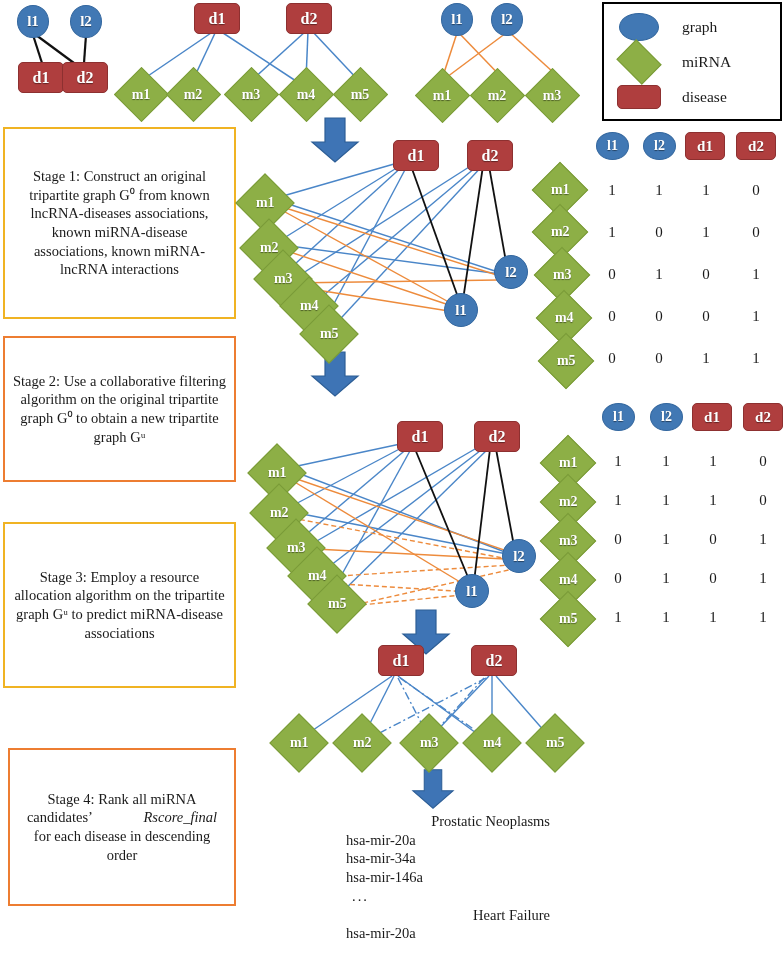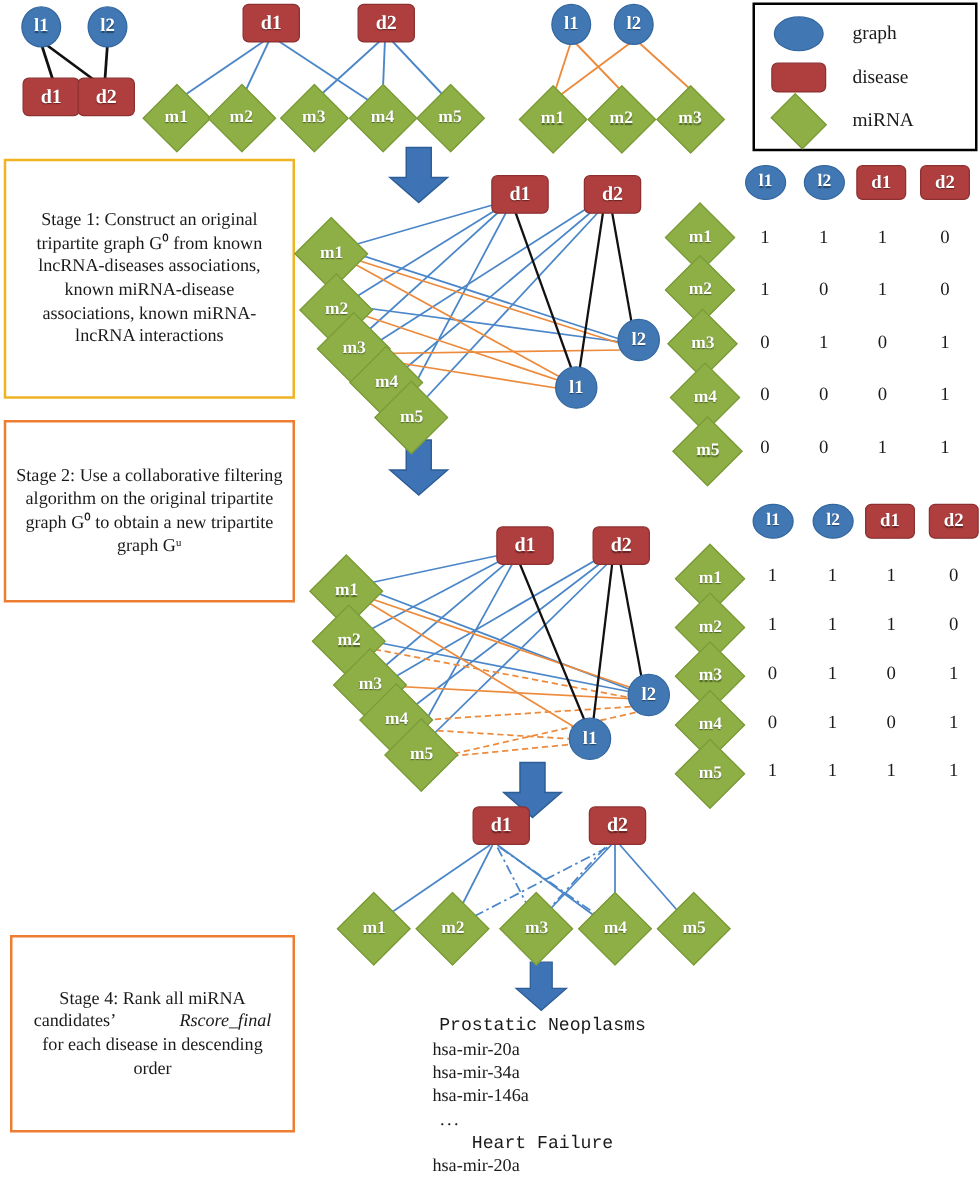--- a/index.html
+++ b/index.html
@@ -39,21 +39,21 @@
   
   .matrix{position:absolute;}
   .mx-cell{position:absolute;font-size:15px;text-align:center;width:20px;}
 
   
   .arrow{position:absolute;}
 
   
   .results{position:absolute;left:300px;top:812px;width:250px;
            font-size:14.5px;line-height:1.29;}
-  .res-dis{text-align:center;padding-left:18px;font-family:Liberation Mono, monospace;}
+  .res-dis{text-align:right;padding-left:18px;}
   .res-mir{text-align:left;padding-left:46px;}
   .res-dots{text-align:left;padding-left:52px;letter-spacing:2px;}
   .ital{font-style:italic;margin-left:48px;}
 </style>
 </head>
 <body>
 
 <div class="canvas">
 
   <svg class="edges" viewBox="0 0 784 963">
@@ -213,39 +213,42 @@
 
   <div class="legend">
     <div class="legend-row">
       <div class="legend-sym">
           <div class="lg-e"></div>
         </div>
       <div class="legend-label">graph</div>
     </div>
     <div class="legend-row">
       <div class="legend-sym">
-          <div class="lg-r"></div>
-        </div>
-      <div class="legend-label">disease</div>
-    </div>
-    <div class="legend-row">
-      <div class="legend-sym">
           <div class="lg-dwrap">
             <div class="lg-d"></div>
           </div>
         </div>
       <div class="legend-label">miRNA</div>
     </div>
+    <div class="legend-row">
+      <div class="legend-sym">
+          <div class="lg-r"></div>
+        </div>
+      <div class="legend-label">disease</div>
+    </div>
   </div>
 
   <div class="stage stage-gold" style="left:3px;top:127px;width:233px;height:192px;">
     <span>Stage 1: Construct an original tripartite graph G⁰ from known lncRNA-diseases associations, known miRNA-disease associations, known miRNA-lncRNA interactions</span>
   </div>
   <div class="stage stage-orange" style="left:3px;top:336px;width:233px;height:146px;">
     <span>Stage 2: Use a collaborative filtering algorithm on the original tripartite graph G⁰ to obtain a new tripartite graph Gᵘ</span>
+  </div>
+  <div class="stage stage-gold" style="left:3px;top:522px;width:233px;height:166px;">
+    <span>Stage 3: Employ a resource allocation algorithm on the tripartite graph Gᵘ to predict miRNA-disease associations</span>
   </div>
   <div class="stage stage-orange" style="left:8px;top:748px;width:228px;height:158px;">
     <span><span>Stage 4: Rank all miRNA candidates’ </span><span class="ital">Rscore_final</span><span> for each disease in descending order</span></span>
   </div>
 
   <svg class="arrow" style="left:309px;top:116px;" width="52" height="48" viewBox="0 0 52 48">
     <path d="M16,2 L36,2 L36,26 L49,26 L26,46 L3,26 L16,26 Z" fill="#3E74B5" stroke="#2d5e96" stroke-width="1.2"></path>
   </svg>
   <svg class="arrow" style="left:309px;top:350px;" width="52" height="48" viewBox="0 0 52 48">
     <path d="M16,2 L36,2 L36,26 L49,26 L26,46 L3,26 L16,26 Z" fill="#3E74B5" stroke="#2d5e96" stroke-width="1.2"></path>

